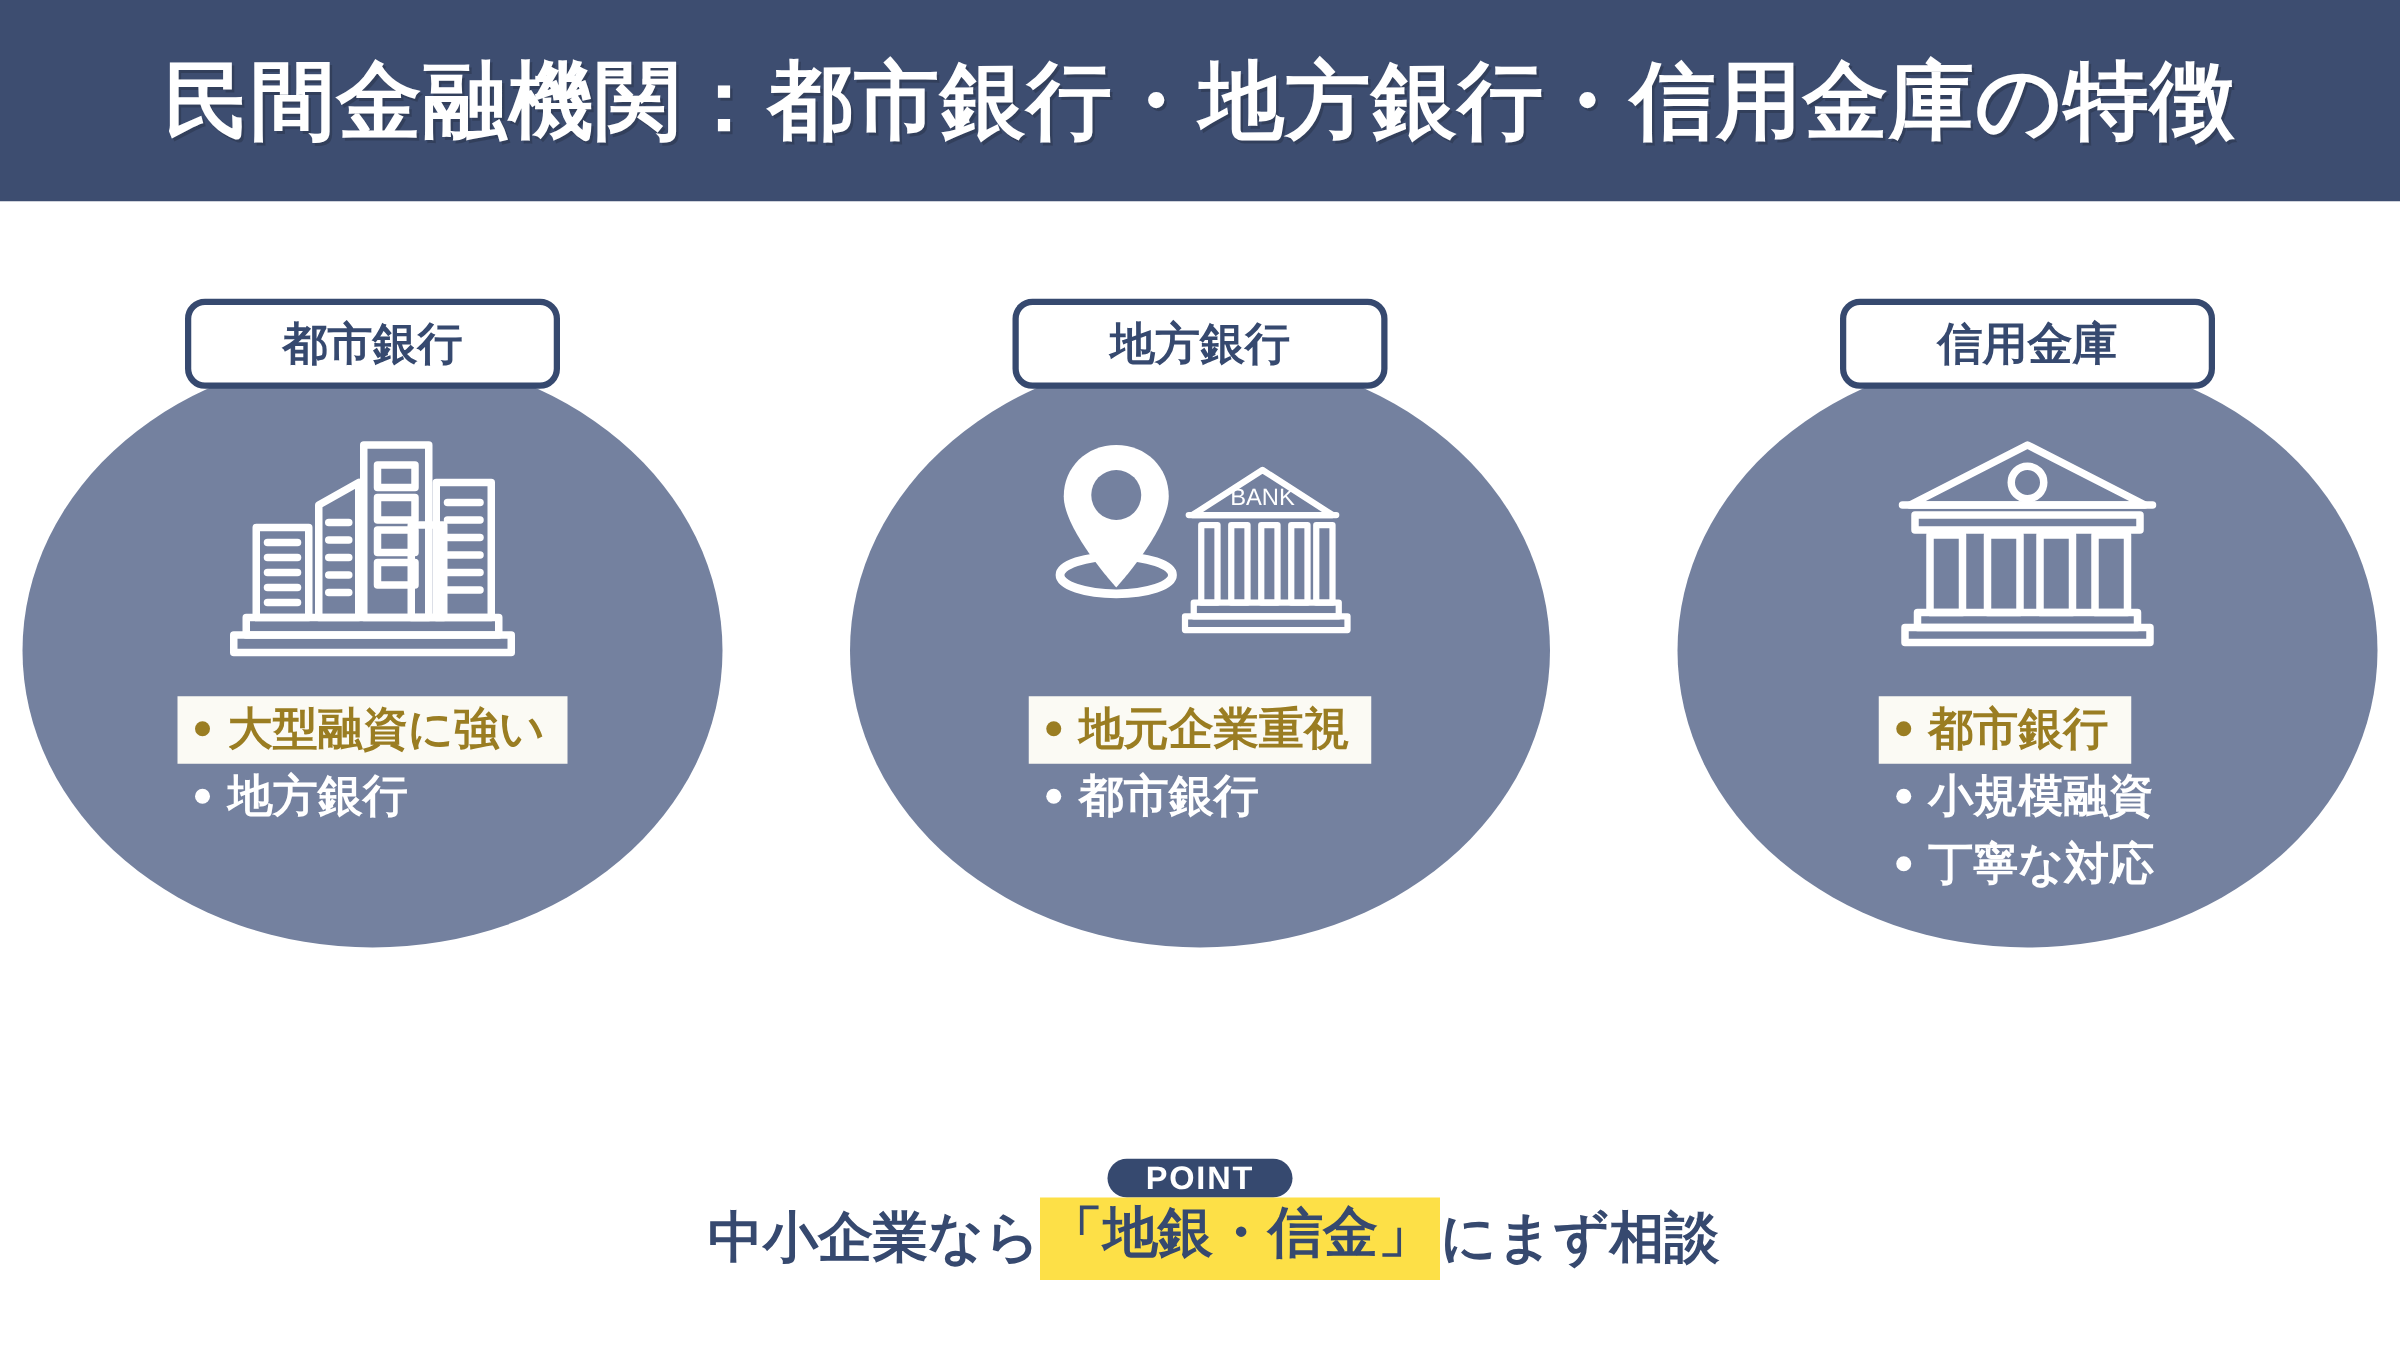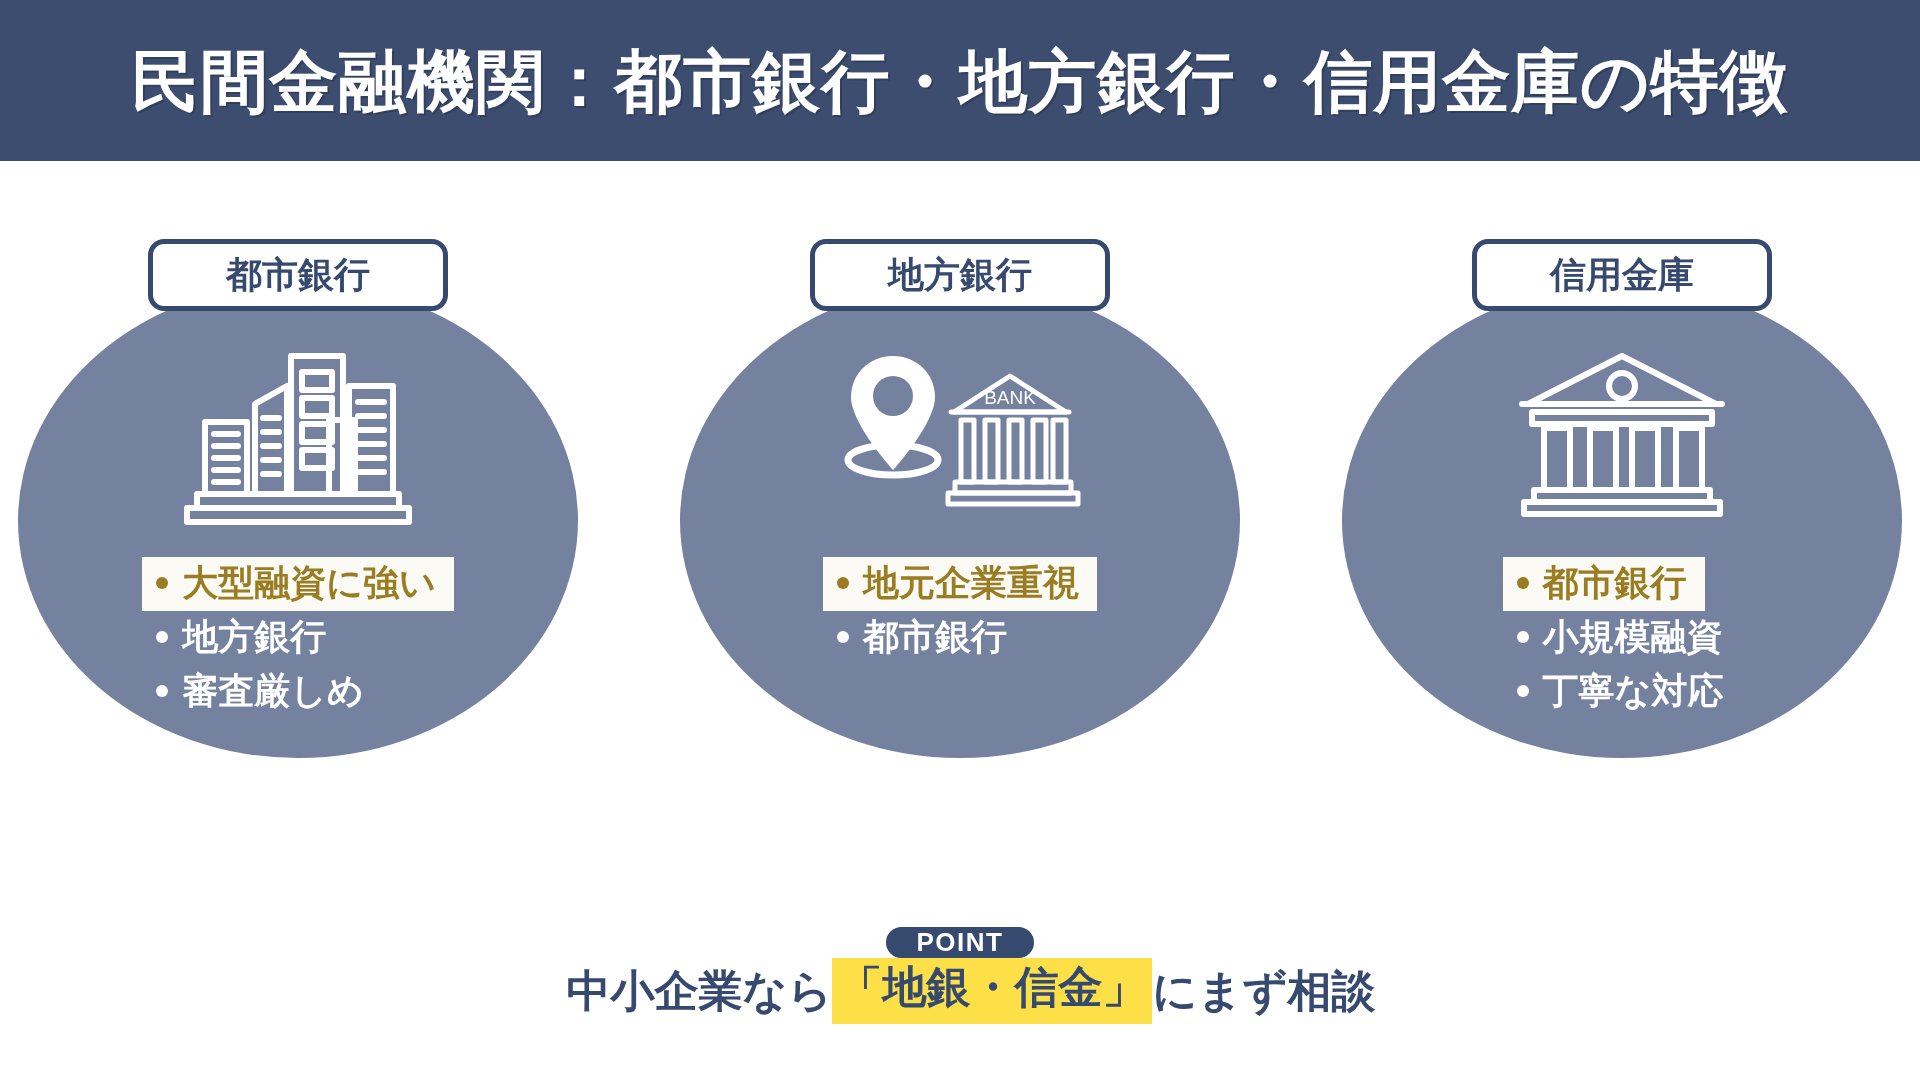--- a/index.html
+++ b/index.html
@@ -257,24 +257,20 @@
           </svg>
         </div>
         <div class="card-bullets">
           <div class="bullet highlight">
             <span class="dot"></span>
             <span>大型融資に強い</span>
           </div>
           <div class="bullet plain">
             <span class="dot"></span>
             <span>地方銀行</span>
-          </div>
-          <div class="bullet plain">
-            <span class="dot"></span>
-            <span>審査厳しめ</span>
           </div>
         </div>
       </div>
     </div>
 
     <div class="card">
       <div class="card-circle"></div>
       <div class="card-badge">
         <span class="card-badge-label">地方銀行</span>
       </div>

